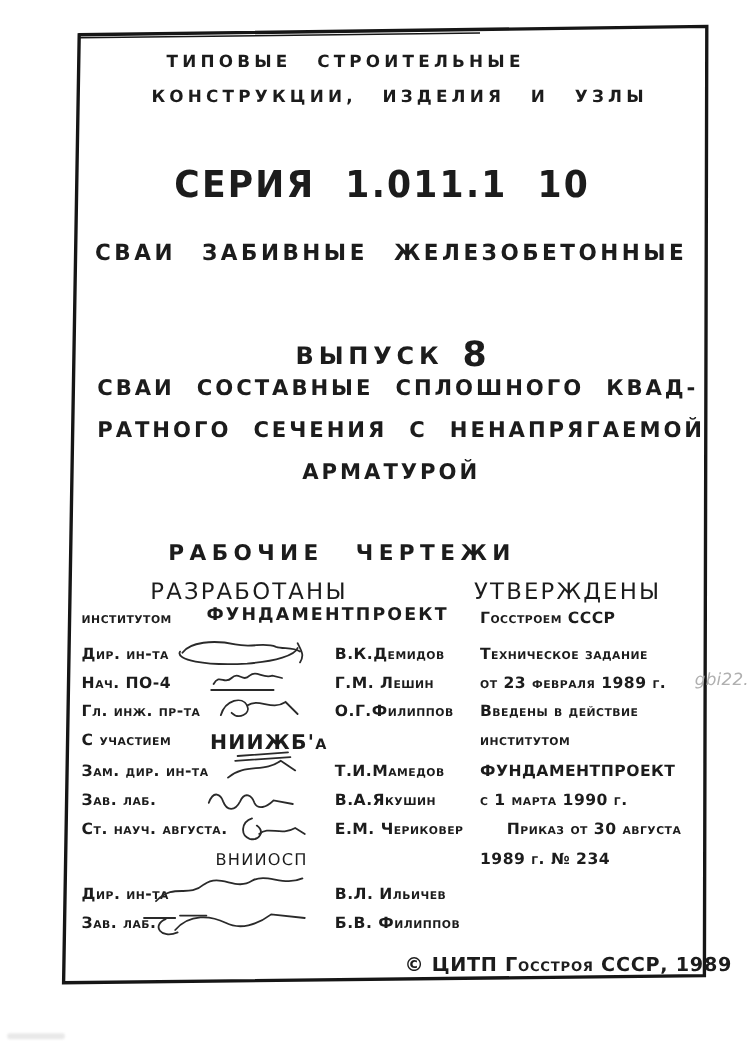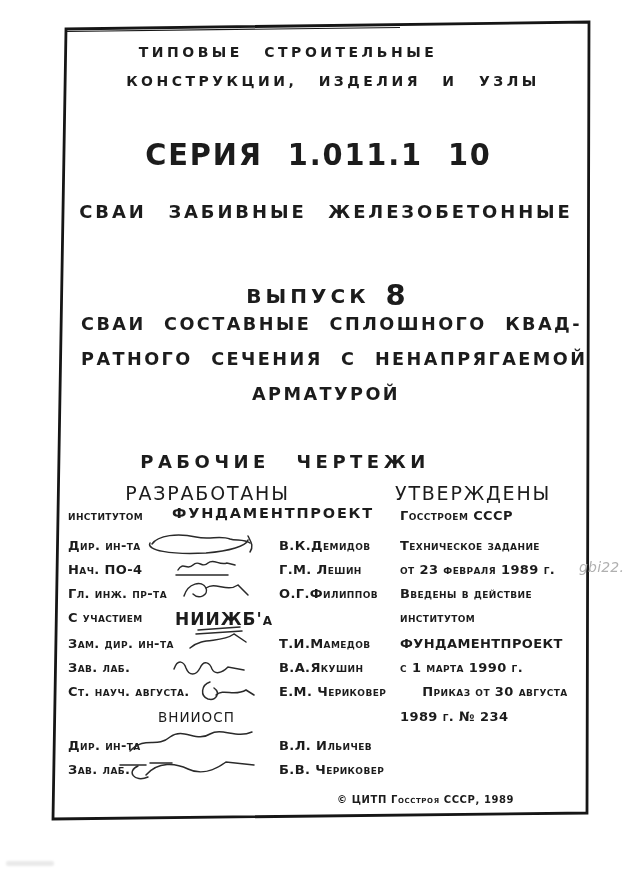--- a/index.html
+++ b/index.html
@@ -29,21 +29,21 @@
   .lrow{left:68px;width:330px;}
   .lrow .name{position:absolute;left:191px;top:0;margin-left:20px;}
   .lrow .org-name{position:absolute;left:104px;top:-3px;font-size:14.5px;letter-spacing:1.8px;}
   .lrow .part-name{position:absolute;left:107px;top:-1px;font-size:17px;letter-spacing:1px;}
   .vni{left:158px;width:120px;font-size:13.5px;letter-spacing:1px;}
   .rline{left:400px;width:190px;}
 
   .sig{position:absolute;pointer-events:none;}
   .sig path{fill:none;stroke:#2a2a2a;stroke-width:1.5;stroke-linecap:round;}
 
-  .copyright{font-size:10px;font-weight:bold;font-variant:small-caps;letter-spacing:.6px;white-space:nowrap;}
+  .copyright{font-size:16px;font-weight:bold;font-variant:small-caps;letter-spacing:.6px;white-space:nowrap;}
   .wm-right{font-size:14px;color:#b0b0b0;letter-spacing:.2px;white-space:nowrap;font-style:italic;}
   .wm-smudge{width:48px;height:5px;background:#e9e9e9;border-radius:2px;filter:blur(1px);}
 </style>
 </head>
 <body>
 
 <div>
 
   <svg class="frame-svg" viewBox="0 0 624 877">
     <polygon points="66,29 589,22 587,813 53,819" fill="none" stroke="#161616" stroke-width="2.8"></polygon>
@@ -126,39 +126,39 @@
 
   <div class="abs lrow" style="top:684px;">
     <span>Ст. науч. августа.</span>
     <svg class="sig" style="left:128px;top:-6px;" width="62" height="26" viewBox="0 0 62 26">
       <path d="M14,4 C5,7 4,18 12,21 C20,23 25,15 18,10"></path>
       <path d="M20,17 c8,-7 18,2 30,-5 l8,5"></path>
     </svg>
     <span class="name">Е.М. Чериковер</span>
   </div>
 
-  <div class="abs vni" style="top:709px;">
+  <div class="abs vni" style="top:709px;text-align:center;">
     <span>ВНИИОСП</span>
   </div>
 
   <div class="abs lrow" style="top:738px;">
     <span>Дир. ин-та</span>
     <svg class="sig" style="left:56px;top:-11px;" width="134" height="30" viewBox="0 0 134 30">
       <path d="M6,24 C22,8 32,22 46,10 C60,0 72,16 86,7 C98,0 112,12 128,5"></path>
     </svg>
     <span class="name">В.Л. Ильичев</span>
   </div>
 
   <div class="abs lrow" style="top:762px;">
     <span>Зав. лаб.</span>
     <svg class="sig" style="left:50px;top:-7px;" width="140" height="28" viewBox="0 0 140 28">
       <path d="M2,10 h26 M32,8 h22"></path>
       <path d="M30,22 C16,28 8,16 20,11 M28,20 C40,6 58,8 70,14 c12,6 26,2 38,-7 l28,3"></path>
     </svg>
-    <span class="name">Б.В. Чериковер</span>
+    <span class="name">Б.В. Филиппов</span>
   </div>
 
   <div class="abs rline" style="top:508px;">Госстроем СССР</div>
   <div class="abs rline" style="top:538px;">Техническое задание</div>
   <div class="abs rline" style="top:562px;">от 23 февраля 1989 г.</div>
   <div class="abs rline" style="top:586px;">Введены в действие</div>
   <div class="abs rline" style="top:610px;">институтом</div>
   <div class="abs rline" style="top:636px;">ФУНДАМЕНТПРОЕКТ</div>
   <div class="abs rline" style="top:660px;">с 1 марта 1990 г.</div>
   <div class="abs rline" style="top:684px;text-align:center;">Приказ от 30 августа</div>

